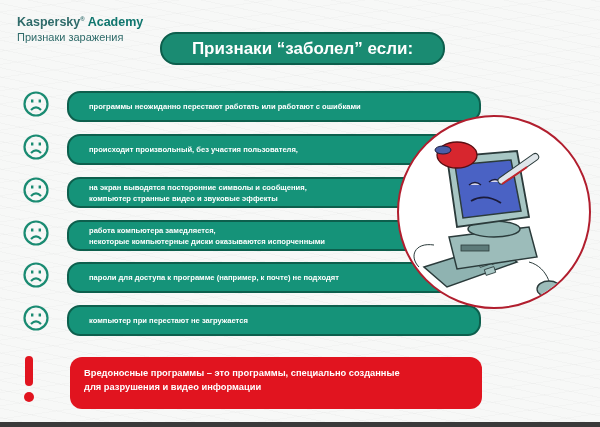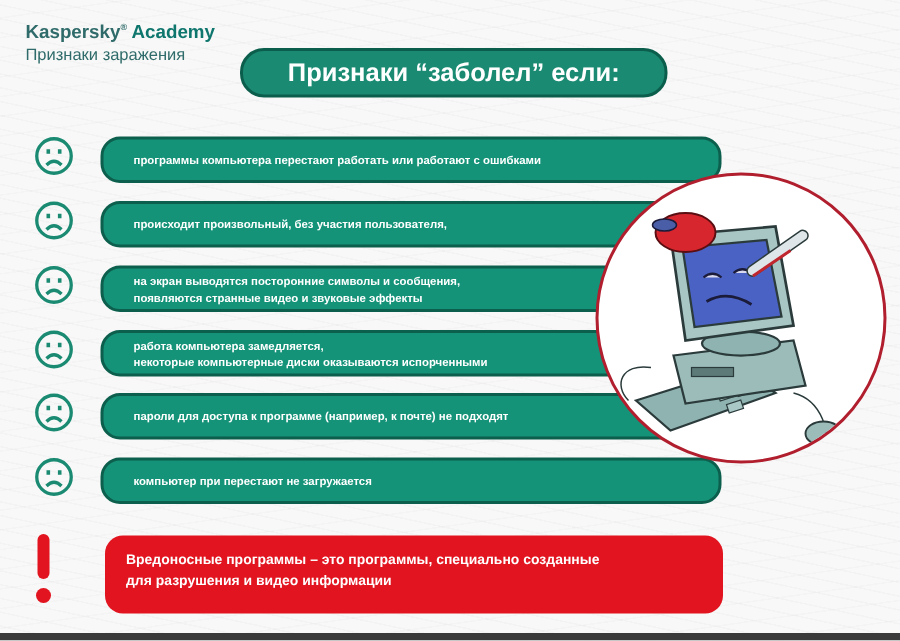--- a/index.html
+++ b/index.html
@@ -38,21 +38,21 @@
 
 <div id="rows">
     <div class="row" style="top: 91px;">
       <div class="face"><svg width="26" height="26" viewBox="0 0 26 26">
           <circle cx="13" cy="13" r="11.5" fill="none" stroke="#1a8b72" stroke-width="2.2"></circle>
           <rect x="8" y="8.5" width="2.4" height="3" fill="#1a8b72"></rect>
           <rect x="15.6" y="8.5" width="2.4" height="3" fill="#1a8b72"></rect>
           <path d="M8,19 q5,-5 10,0" stroke="#1a8b72" stroke-width="2.2" fill="none"></path>
         </svg></div>
       <div class="bar">
-        <div>программы компьютера перестают работать или работают с ошибками</div>
+        <div>программы неожиданно перестают работать или работают с ошибками</div>
       </div>
     </div>
     <div class="row" style="top: 134px; padding-left: 40px;">
       <div class="face"><svg width="26" height="26" viewBox="0 0 26 26">
           <circle cx="13" cy="13" r="11.5" fill="none" stroke="#1a8b72" stroke-width="2.2"></circle>
           <rect x="8" y="8.5" width="2.4" height="3" fill="#1a8b72"></rect>
           <rect x="15.6" y="8.5" width="2.4" height="3" fill="#1a8b72"></rect>
           <path d="M8,19 q5,-5 10,0" stroke="#1a8b72" stroke-width="2.2" fill="none"></path>
         </svg></div>
       <div class="bar">
@@ -61,21 +61,21 @@
     </div>
     <div class="row" style="top: 177px;">
       <div class="face"><svg width="26" height="26" viewBox="0 0 26 26">
           <circle cx="13" cy="13" r="11.5" fill="none" stroke="#1a8b72" stroke-width="2.2"></circle>
           <rect x="8" y="8.5" width="2.4" height="3" fill="#1a8b72"></rect>
           <rect x="15.6" y="8.5" width="2.4" height="3" fill="#1a8b72"></rect>
           <path d="M8,19 q5,-5 10,0" stroke="#1a8b72" stroke-width="2.2" fill="none"></path>
         </svg></div>
       <div class="bar">
         <div>на экран выводятся посторонние символы и сообщения,</div>
-        <div>появляются странные видео и звуковые эффекты</div>
+        <div>компьютер странные видео и звуковые эффекты</div>
       </div>
     </div>
     <div class="row" style="top: 220px;">
       <div class="face"><svg width="26" height="26" viewBox="0 0 26 26">
           <circle cx="13" cy="13" r="11.5" fill="none" stroke="#1a8b72" stroke-width="2.2"></circle>
           <rect x="8" y="8.5" width="2.4" height="3" fill="#1a8b72"></rect>
           <rect x="15.6" y="8.5" width="2.4" height="3" fill="#1a8b72"></rect>
           <path d="M8,19 q5,-5 10,0" stroke="#1a8b72" stroke-width="2.2" fill="none"></path>
         </svg></div>
       <div class="bar">

